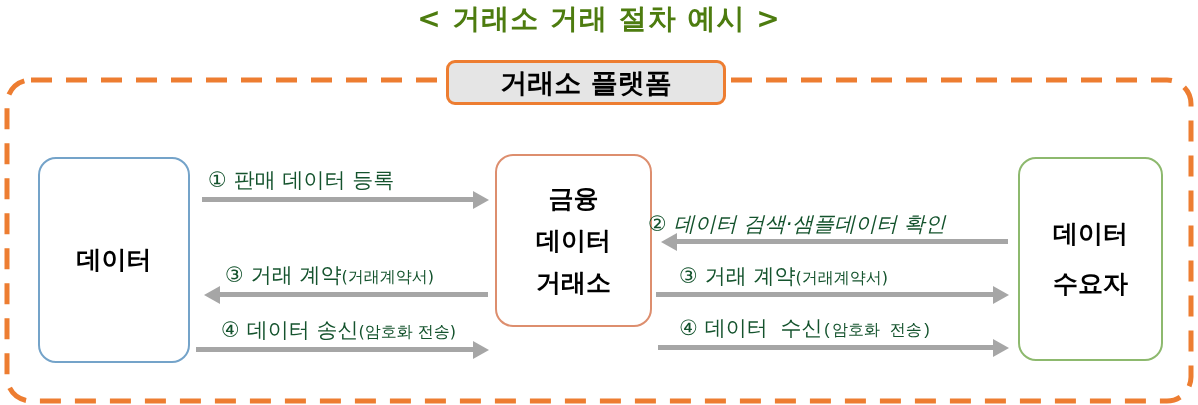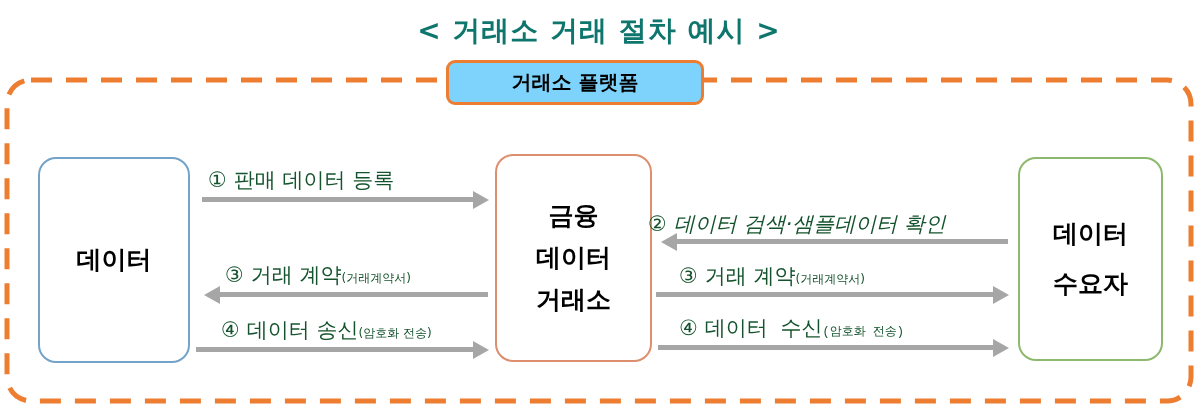--- a/index.html
+++ b/index.html
@@ -1,42 +1,42 @@
 <!DOCTYPE html>
 <html><head>
 <meta charset="utf-8">
 <style>
   html,body { margin:0; padding:0; background:#ffffff; }
   body { font-family:"DejaVu Sans", sans-serif; }
   .canvas { position:relative; width:1198px; height:405px; background:#ffffff; overflow:hidden; }
 
   .title {
-    position:absolute; top:12px; left:0; width:100%;
-    text-align:center; font-size:28px; font-weight:bold; color:#0f766e;
+    position:absolute; top:0; left:0; width:100%;
+    text-align:center; font-size:28px; font-weight:bold; color:#4d7c0f;
     letter-spacing:1px; margin:0;
   }
 
   .boundary-svg { position:absolute; left:4px; top:77px; width:1190px; height:327px; z-index:0; }
 
   .platform-label {
-    position:absolute; left:446px; top:60px; width:258px; height:45px;
-    box-sizing:border-box; background:#7dd3fc; border:3px solid #ED7D31;
+    position:absolute; left:446px; top:60px; width:280px; height:45px;
+    box-sizing:border-box; background:#e5e5e5; border:3px solid #ED7D31;
     border-radius:9px; z-index:3;
     display:flex; align-items:center; justify-content:center;
-    font-size:20px; font-weight:bold; color:#000;
+    font-size:27px; font-weight:bold; color:#000;
   }
 
   .node {
     position:absolute; box-sizing:border-box; background:#ffffff;
     border-radius:18px; z-index:2;
     display:flex; flex-direction:column; justify-content:center; align-items:center;
     font-size:25px; font-weight:bold; color:#000; text-align:center;
   }
   .node-supplier { left:38px;  top:157px; width:152px; height:206px; border:2px solid #74A3C9; }
-  .node-exchange { left:495px; top:154px; width:157px; height:208px; border:2px solid #DD8E6E; }
+  .node-exchange { left:495px; top:154px; width:157px; height:173px; border:2px solid #DD8E6E; }
   .node-consumer { left:1018px;top:157px; width:145px; height:204px; border:2px solid #8DB96E; }
   .node-supplier .node-line, .node-consumer .node-line { line-height:50px; }
   .node-exchange .node-line { line-height:42px; }
 
   .arrow { position:absolute; height:5px; background:#A6A6A6; z-index:1; }
   .arrow.right::after {
     content:""; position:absolute; right:-15px; top:50%; transform:translateY(-50%);
     width:0; height:0; border-left:16px solid #A6A6A6;
     border-top:9px solid transparent; border-bottom:9px solid transparent;
   }
@@ -50,21 +50,21 @@
   .arrow-3 { left:219px; top:292px; width:269px; }
   .arrow-4 { left:656px; top:292px; width:338px; }
   .arrow-5 { left:196px; top:347px; width:278px; }
   .arrow-6 { left:658px; top:345px; width:336px; }
 
   .flow-label {
     position:absolute; z-index:2; color:#14532d; font-size:21px;
     white-space:nowrap; line-height:26px;
   }
   .flow-label .flow-num { margin-right:7px; }
-  .flow-label .paren { font-size:12px; }
+  .flow-label .paren { font-size:16px; }
   .flow-label-1 { left:208px; top:167px; }
   .flow-label-2 { left:648px; top:211px;font-style:italic; }
   .flow-label-3 { left:225px; top:262px; }
   .flow-label-4 { left:679px; top:263px; }
   .flow-label-5 { left:221px; top:317px; }
   .flow-label-6 { left:679px; top:317px;font-family:Liberation Mono, monospace; }
 </style>
 </head>
 <body>
 

